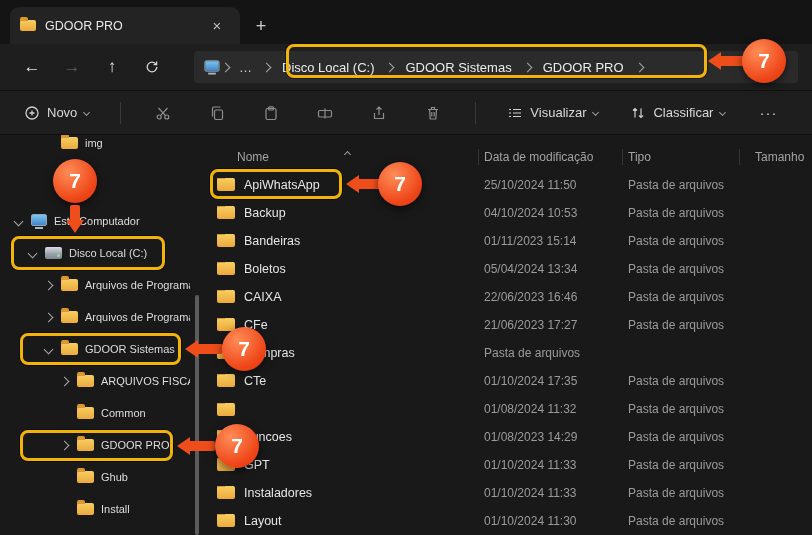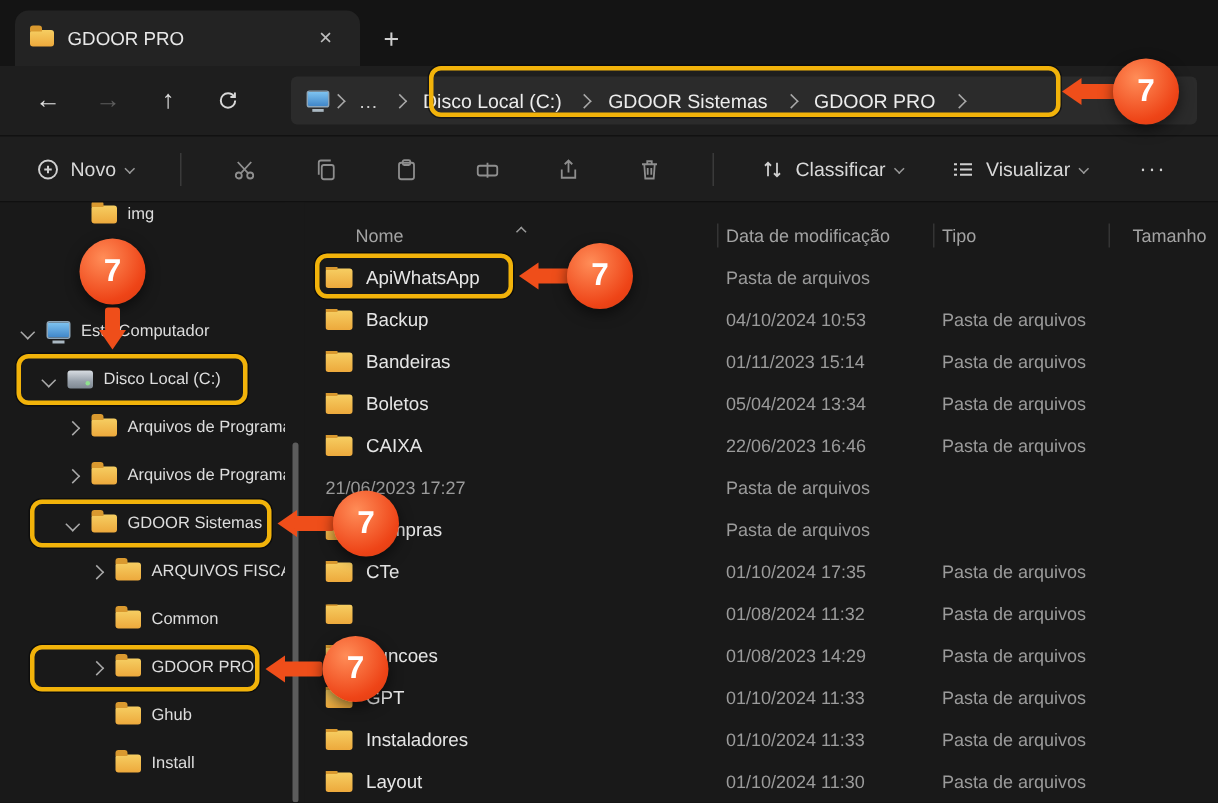--- a/index.html
+++ b/index.html
@@ -66,21 +66,21 @@
   .cols{display:grid;grid-template-columns:267px 144px 117px 1fr;height:28px;margin-top:8px;
         align-items:center;padding-left:14px;font-size:12px;color:#a3a3a3}
   .cols .col{position:relative;height:28px;display:flex;align-items:center}
   .cols .col + .col::before{content:"";position:absolute;left:-6px;top:6px;bottom:6px;width:1px;background:#343434}
   .c-name{padding-left:20px}
   .c-size{padding-left:10px}
   .sortup{position:absolute;top:3px;left:128px}
 
   .row{display:grid;grid-template-columns:267px 144px 117px 1fr;height:28px;align-items:center;
        padding-left:14px;font-size:12.5px}
-  .cell-name{display:flex;align-items:flex-end;gap:9px;white-space:nowrap;overflow:hidden;color:#e6e6e6}
+  .cell-name{display:flex;align-items:flex-start;gap:9px;white-space:nowrap;overflow:hidden;color:#e6e6e6}
   .cell-date,.cell-type,.cell-size{color:#9b9b9b;font-size:12px;white-space:nowrap;overflow:hidden}
 
   
   .fold{position:relative;width:18px;height:13px;border-radius:2px;flex:none;
         background:linear-gradient(180deg,#f6ce62,#eda93c)}
   .fold::before{content:"";position:absolute;top:-3px;left:0;width:8px;height:4px;border-radius:2px 2px 0 0;background:#d9992f}
   .fold.sm{width:17px;height:12px}
   .fold.tabfold{width:16px;height:11px}
 
   .pc{position:relative;width:16px;height:12px;border-radius:2px;flex:none;margin-bottom:2px;
@@ -186,30 +186,30 @@
       </svg>
     </button>
     <button class="ibtn">
       <svg width="16" height="16" viewBox="0 0 16 16" fill="none" stroke="#8e8e8e" stroke-width="1.2">
         <path d="M3 4.5h10M6.5 4.5v-2h3v2M4.5 4.5l.7 9.5h5.6l.7-9.5M6.8 7v4.5M9.2 7v4.5"></path>
       </svg>
     </button>
     <span class="tsep"></span>
     <button class="tbtn">
       <svg width="16" height="16" viewBox="0 0 16 16" fill="none" stroke="#cfcfcf" stroke-width="1.2">
-        <path d="M5 12.5v-9M3 5.5 5 3.5l2 2M11 3.5v9M9 10.5l2 2 2-2"></path>
-      </svg>
-      <span>Classificar</span>
+        <path d="M2 4.5h2M2 8h2M2 11.5h2M6 4.5h8M6 8h8M6 11.5h8"></path>
+      </svg>
+      <span>Visualizar</span>
       <span class="cv d sm"></span>
     </button>
     <button class="tbtn">
       <svg width="16" height="16" viewBox="0 0 16 16" fill="none" stroke="#cfcfcf" stroke-width="1.2">
-        <path d="M2 4.5h2M2 8h2M2 11.5h2M6 4.5h8M6 8h8M6 11.5h8"></path>
-      </svg>
-      <span>Visualizar</span>
+        <path d="M5 12.5v-9M3 5.5 5 3.5l2 2M11 3.5v9M9 10.5l2 2 2-2"></path>
+      </svg>
+      <span>Classificar</span>
       <span class="cv d sm"></span>
     </button>
     <button class="ibtn more-btn">···</button>
   </div>
 
   <div class="content">
 
     <div class="sidebar">
       <div class="titem lv2 first">
         <span class="chsp"></span>
@@ -303,20 +303,21 @@
           <span>Tamanho</span>
         </div>
       </div>
 
       <div class="rows">
         <div class="row">
           <div class="cell-name">
               <span class="fold"></span>
               <span>ApiWhatsApp</span>
             </div>
+          <div class="cell-date">25/10/2024 11:50</div>
           <div class="cell-type">Pasta de arquivos</div>
           <div class="cell-size"></div>
         </div>
         <div class="row">
           <div class="cell-name">
               <span class="fold"></span>
               <span>Backup</span>
             </div>
           <div class="cell-date">04/10/2024 10:53</div>
           <div class="cell-type">Pasta de arquivos</div>
@@ -343,20 +344,24 @@
         <div class="row">
           <div class="cell-name">
               <span class="fold"></span>
               <span>CAIXA</span>
             </div>
           <div class="cell-date">22/06/2023 16:46</div>
           <div class="cell-type">Pasta de arquivos</div>
           <div class="cell-size"></div>
         </div>
         <div class="row">
+          <div class="cell-name">
+              <span class="fold"></span>
+              <span>CFe</span>
+            </div>
           <div class="cell-date">21/06/2023 17:27</div>
           <div class="cell-type">Pasta de arquivos</div>
           <div class="cell-size"></div>
         </div>
         <div class="row">
           <div class="cell-name">
               <span class="fold"></span>
               <span>Compras</span>
             </div>
           <div class="cell-type">Pasta de arquivos</div>

